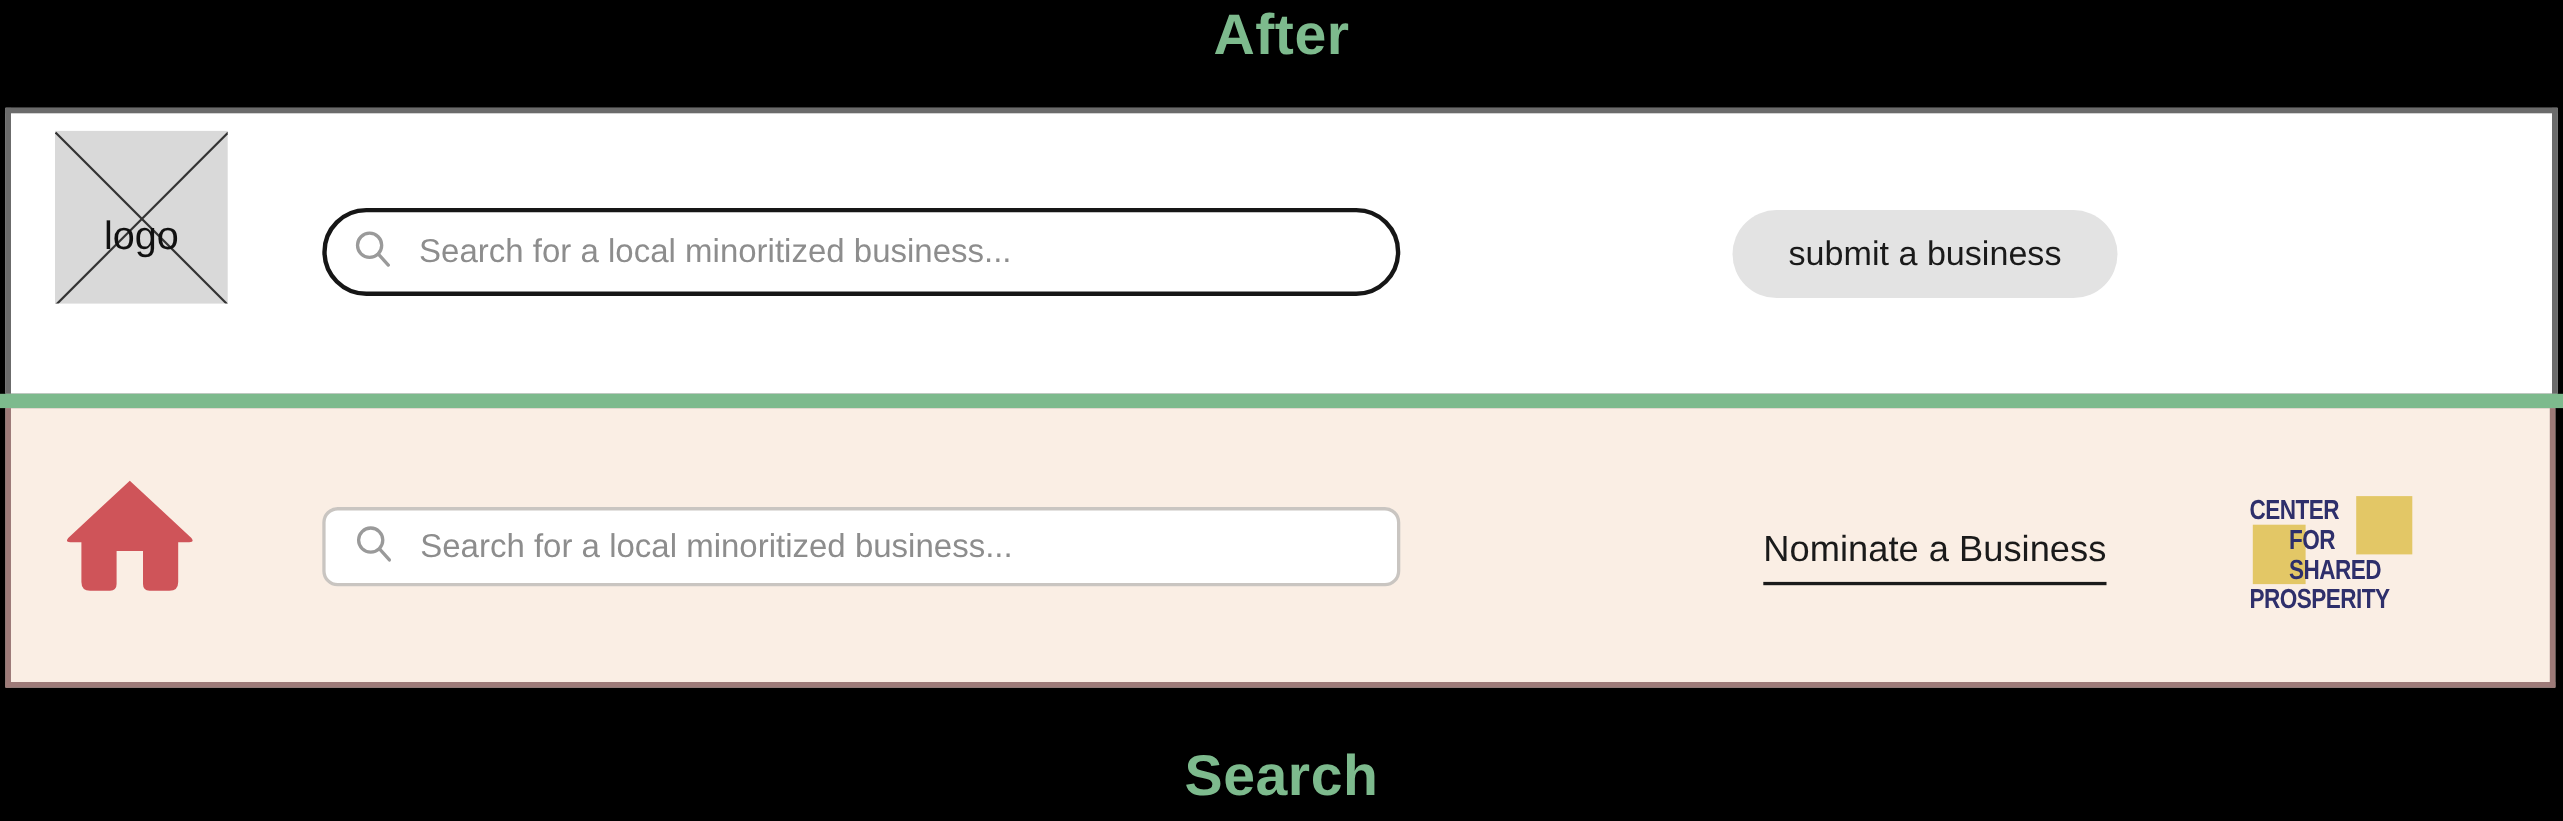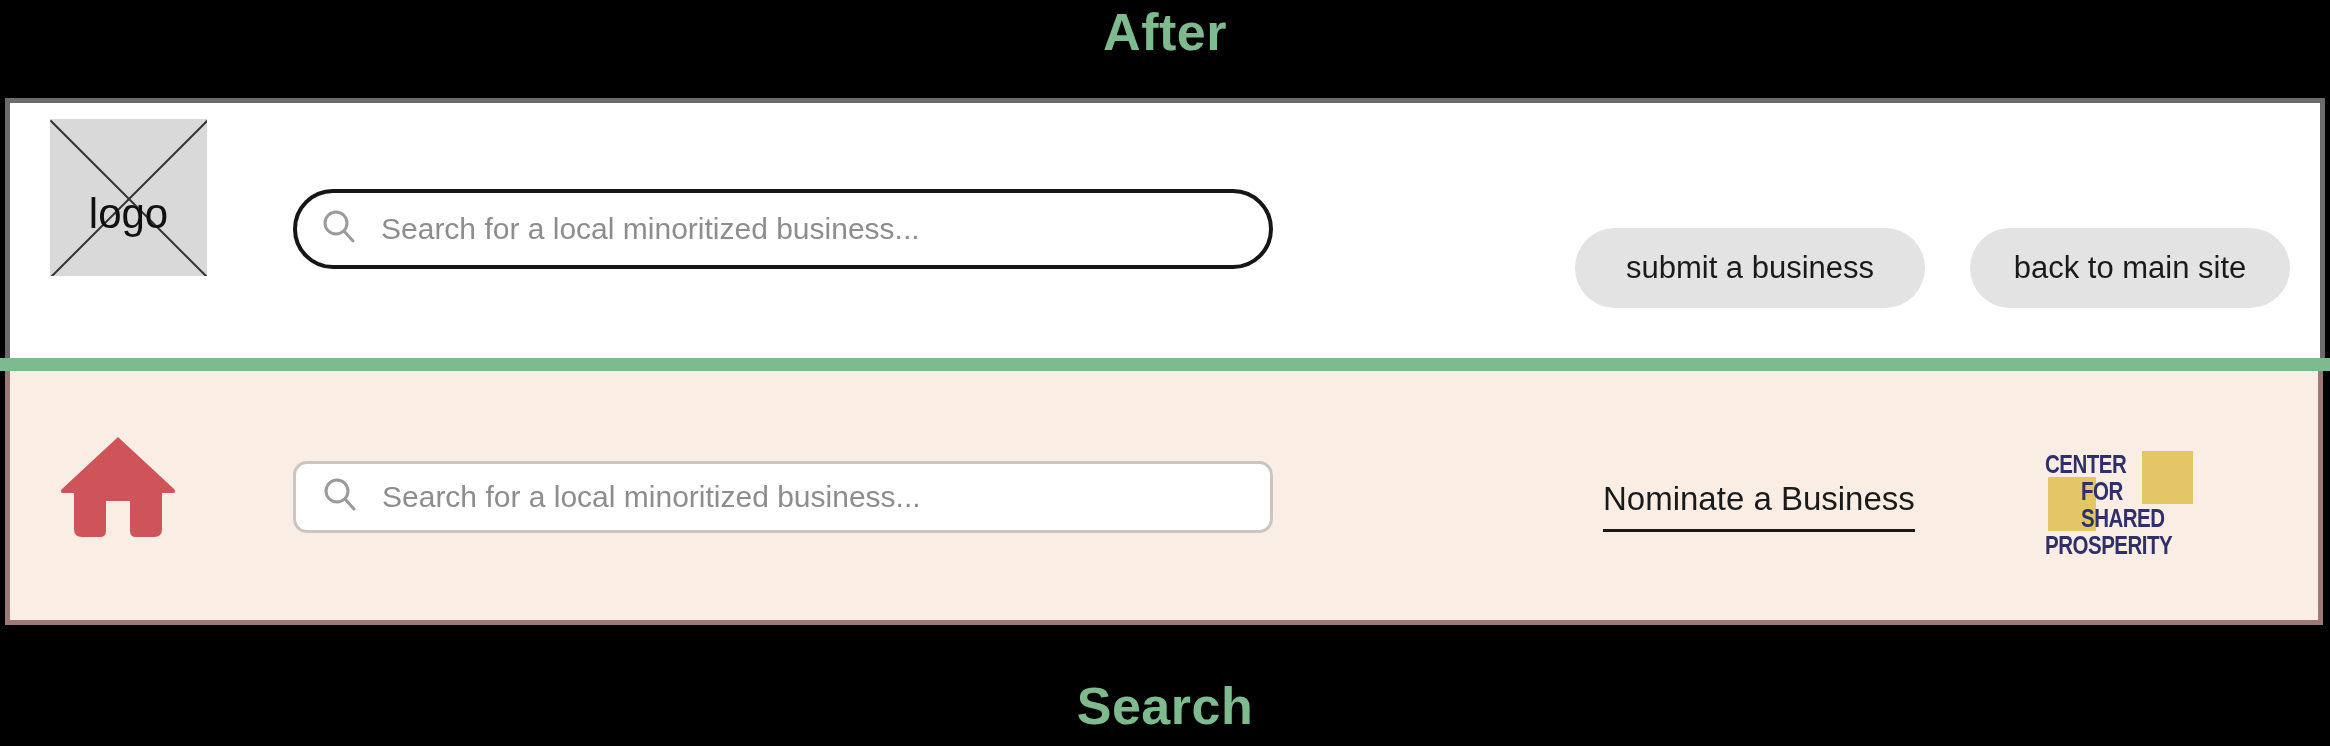--- a/index.html
+++ b/index.html
@@ -67,21 +67,21 @@
   }
   .logo-placeholder .x-line.a { transform: rotate(45deg); }
   .logo-placeholder .x-line.b { transform: rotate(-45deg); }
   .logo-placeholder .logo-text {
     position: absolute;
     left: 0; top: 0;
     width: 157px; height: 189px;
     display: flex;
     align-items: center;
     justify-content: center;
-    font-size: 42px;
+    font-size: 36px;
     color: #111111;
     font-family: "Liberation Sans", sans-serif;
   }
 
   
   #search-before {
     position: absolute;
     left: 283px;
     top: 86px;
     width: 980px;
@@ -115,21 +115,20 @@
     border-radius: 40px;
     color: #1a1a1a;
     font-size: 31px;
     font-family: "Liberation Sans", sans-serif;
     display: flex;
     align-items: center;
     justify-content: center;
     padding: 0 36px;
     box-sizing: border-box;
     cursor: pointer;
-    margin-top: 37px;
   }
   #btn-submit-business { left: 1565px; width: 350px; }
   #btn-back-main-site  { left: 1960px; width: 320px; }
 
   
   #green-divider {
     position: absolute;
     left: 0;
     top: 358px;
     width: 2330px;
@@ -249,21 +248,20 @@
       <svg width="40" height="40" viewBox="0 0 40 40">
         <circle cx="17" cy="16" r="11" fill="none" stroke="#9a9a9a" stroke-width="3"></circle>
         <line x1="25" y1="24" x2="34" y2="34" stroke="#9a9a9a" stroke-width="3" stroke-linecap="round"></line>
       </svg>
     </span>
     <span class="ph">Search for a local minoritized business...</span>
   </div>
 
   <div class="pill-button" id="btn-submit-business">submit a business</div>
 
-  <div class="pill-button" id="btn-back-main-site">back to main site</div>
 </div>
 
 <div id="green-divider"></div>
 
 <div id="after-panel">
 
   <span id="home-icon">
     <svg width="120" height="108" viewBox="0 0 120 108">
       <path d="M60 4 L116 56 Q119 60 114 60 L104 60 L104 96 Q104 104 96 104 L78 104 Q72 104 72 98 L72 68 L48 68 L48 98 Q48 104 42 104 L24 104 Q16 104 16 96 L16 60 L6 60 Q1 60 4 56 Z" fill="#cf5459"></path>
     </svg>

